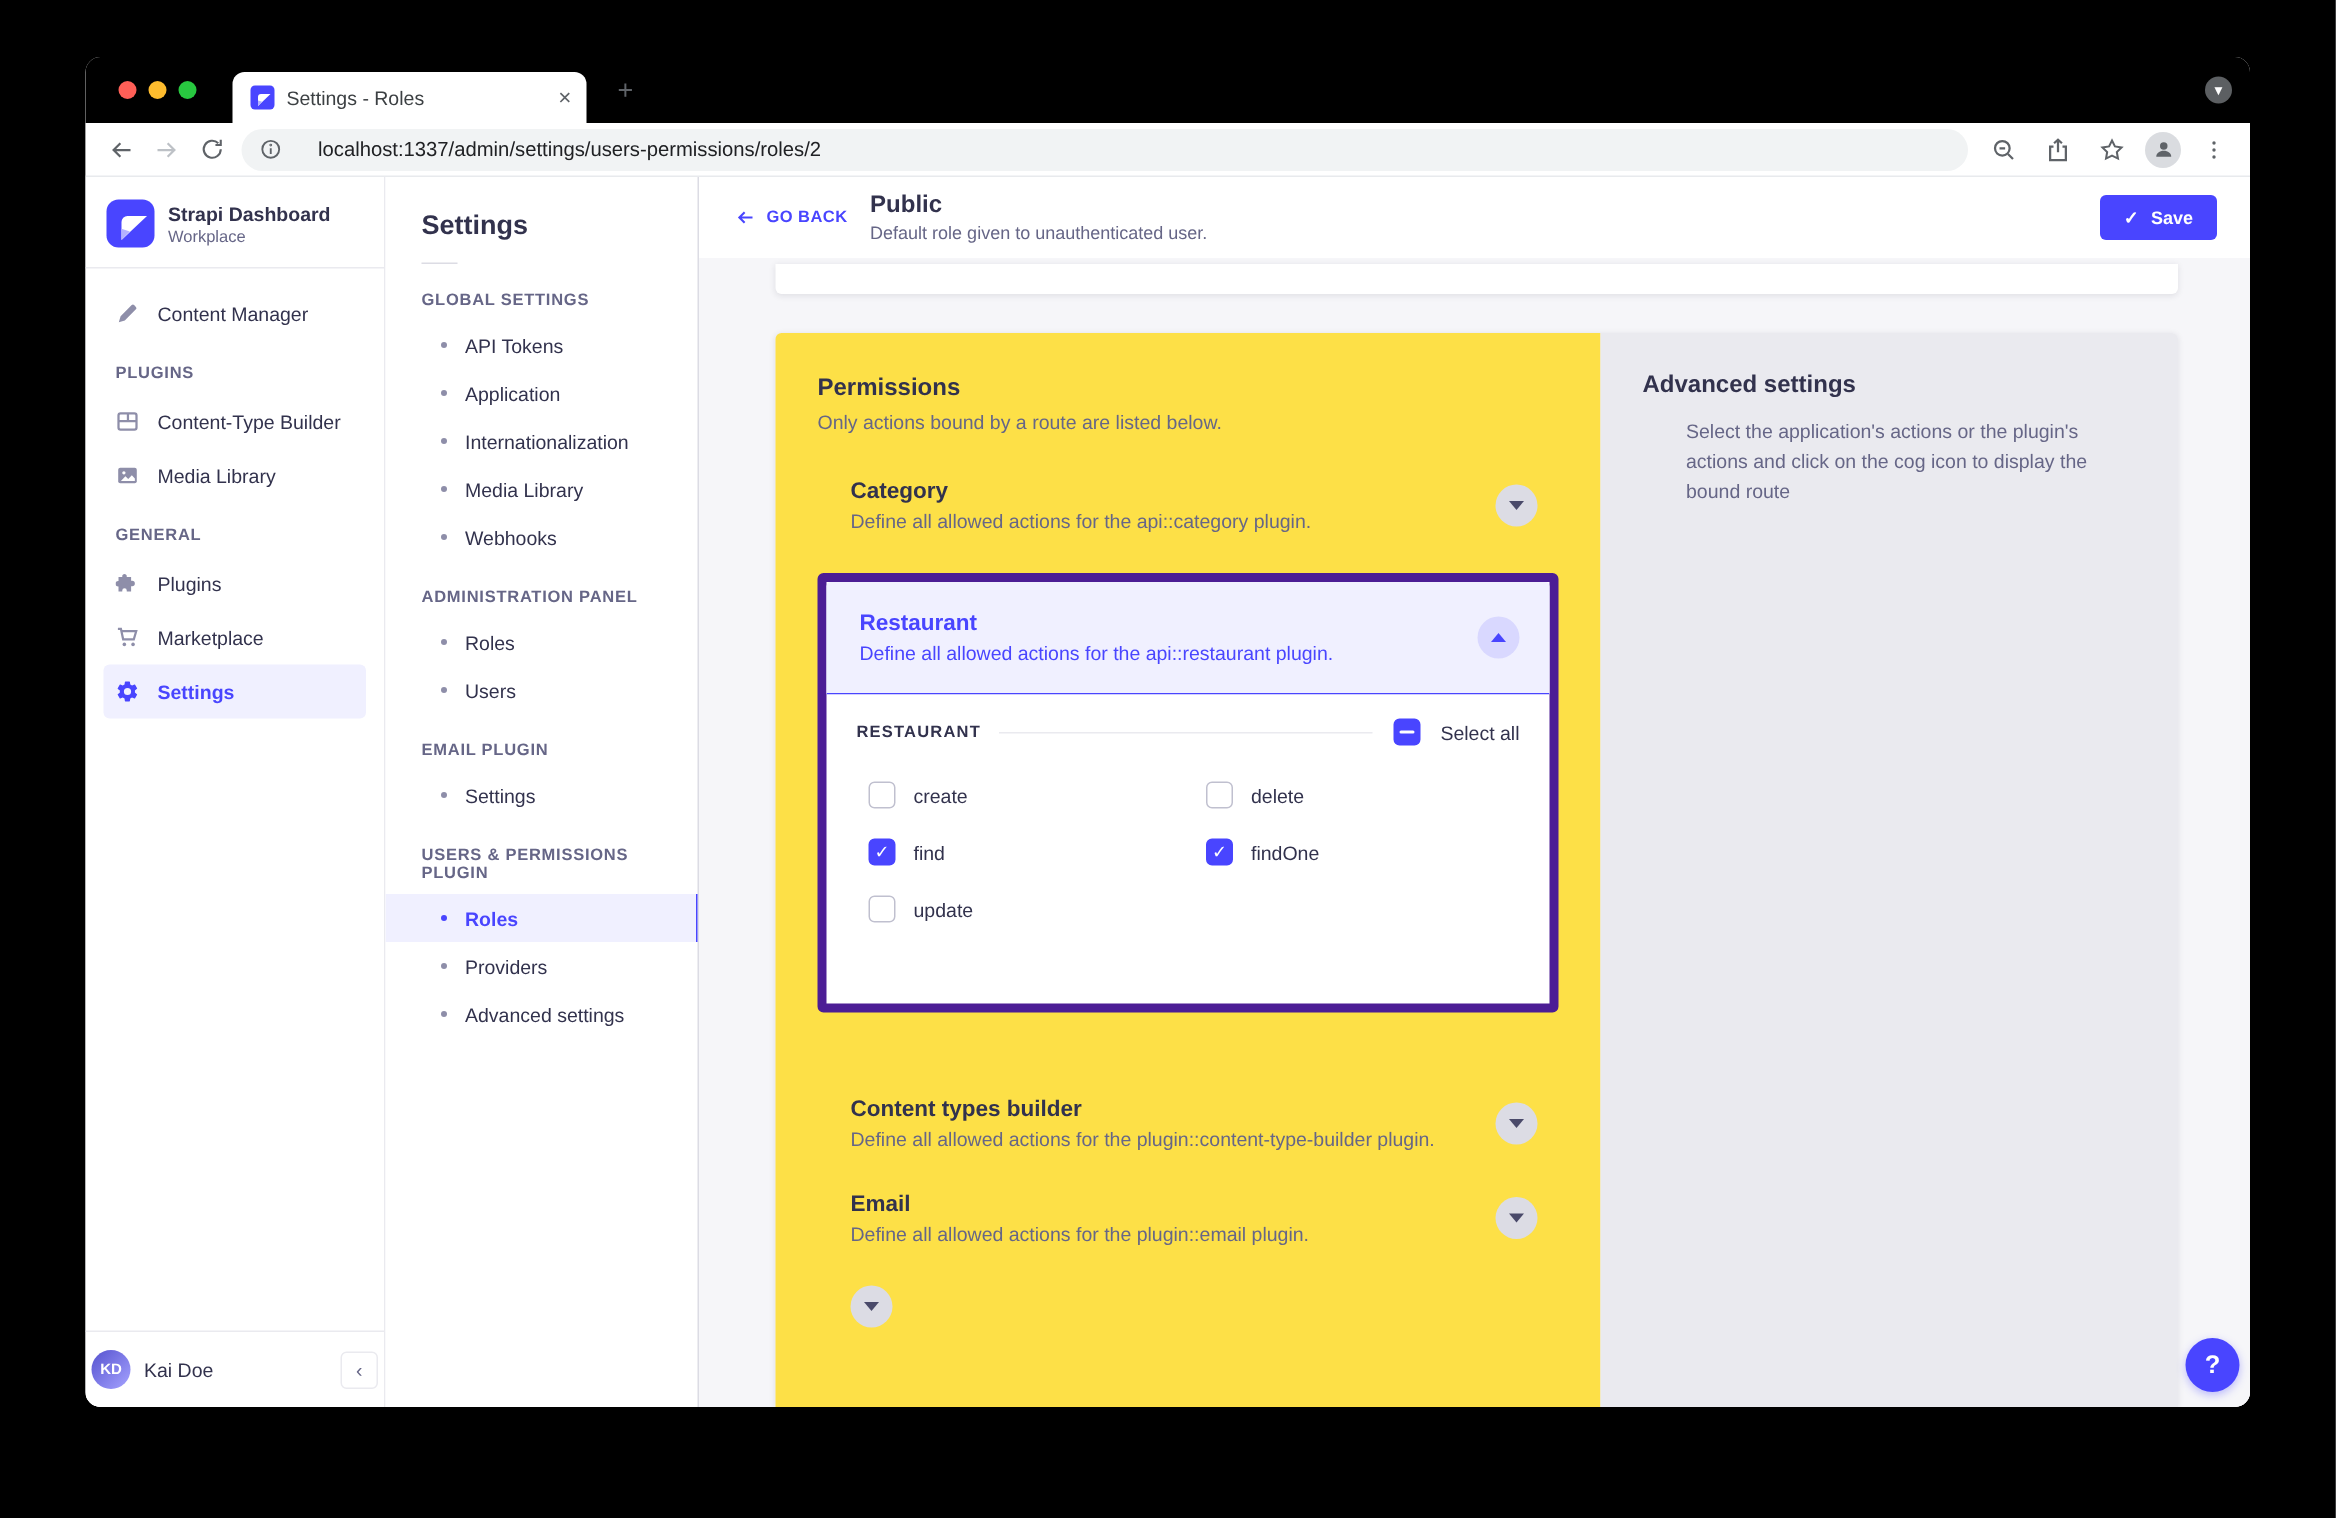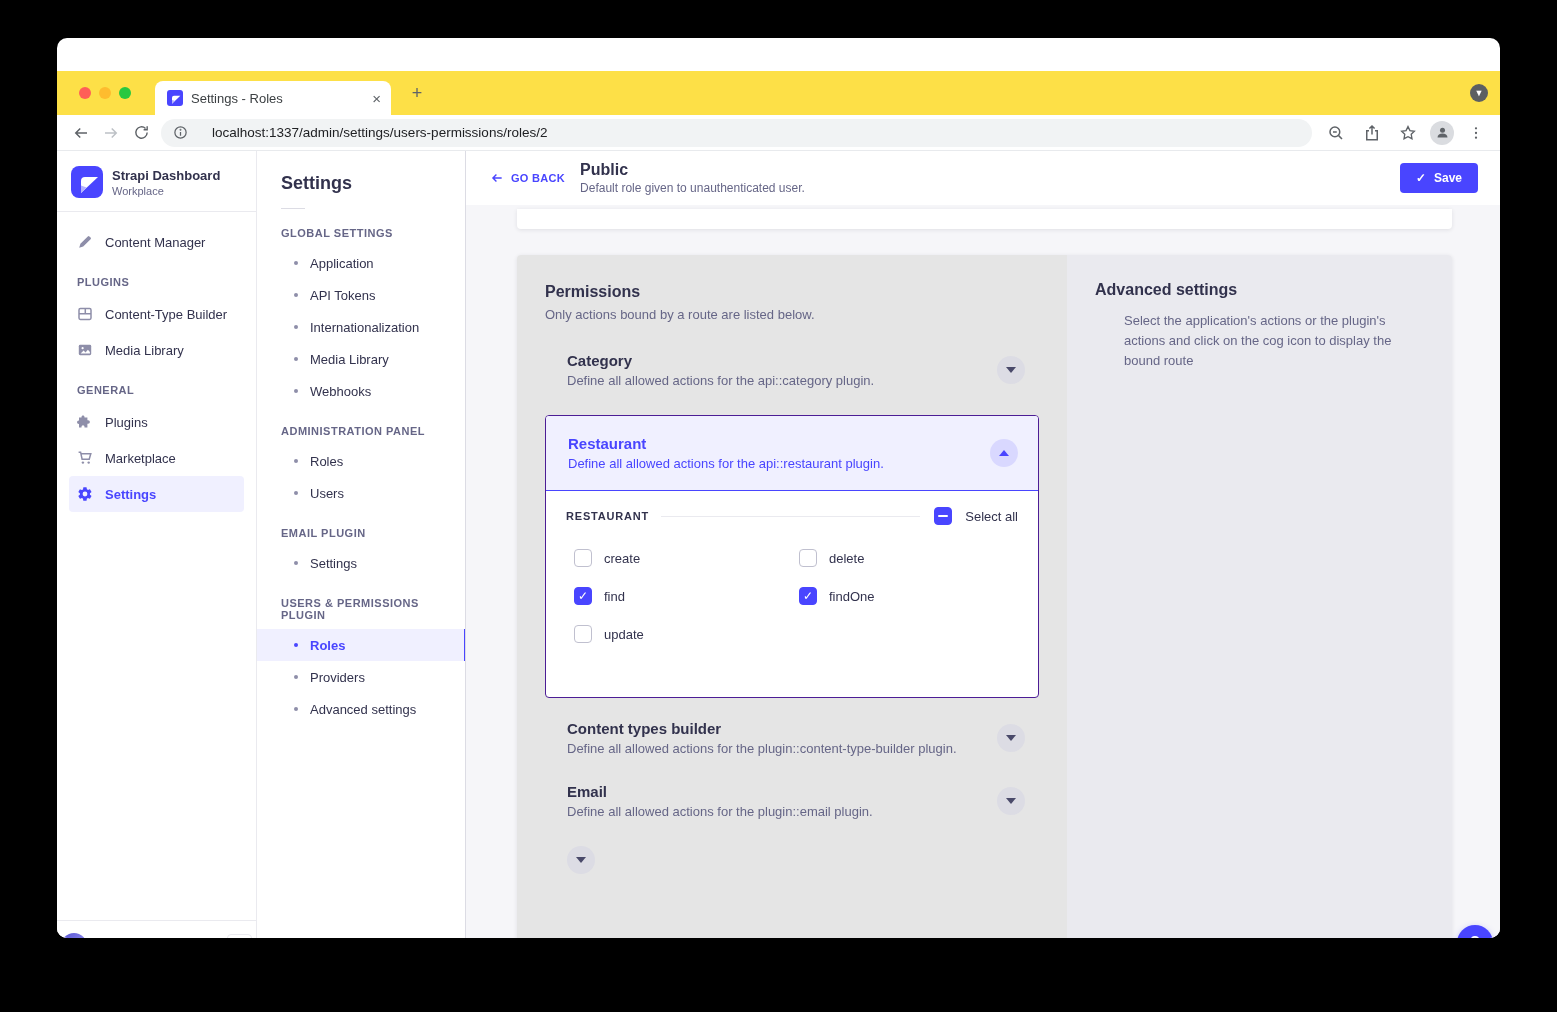--- a/index.html
+++ b/index.html
@@ -1,21 +1,21 @@
 <!DOCTYPE html>
 <html><head>
 <meta charset="utf-8">
 <style>
   * { margin:0; padding:0; box-sizing:border-box; }
   html,body { width:1557px; height:1012px; background:#000; font-family:"Liberation Sans", sans-serif; overflow:hidden; }
 
   .window { position:absolute; left:57px; top:38px; width:1443px; height:900px; border-radius:10px; overflow:hidden; background:#fff; box-shadow:0 10px 40px rgba(0,0,0,.6); }
 
   
-  .tabstrip { height:44px; background:#fde047; position:relative;margin-top:33px; }
+  .tabstrip { height:44px; background:#000000; position:relative; }
   .traffic { position:absolute; top:16px; left:22px; display:flex; gap:8px; }
   .dot { width:12px; height:12px; border-radius:50%; }
   .dot.r{background:#ff5f57}.dot.y{background:#febc2e}.dot.g{background:#28c840}
   .tab { position:absolute; left:98px; bottom:0; width:236px; height:34px; background:#fff; border-radius:8px 8px 0 0; display:flex; align-items:center; padding:0 10px 0 12px; gap:8px; }
   .tab-title { flex:1; font-size:13px; color:#3c4043; white-space:nowrap; overflow:hidden; }
   .tab-close { color:#5f6368; font-size:15px; line-height:1; cursor:default; }
   .favicon { width:16px; height:16px; border-radius:3px; background:#4945ff; position:relative; flex:0 0 16px; }
   .favicon svg{position:absolute;inset:0}
   .newtab { position:absolute; left:348px; top:10px; width:24px; height:24px; border-radius:50%; color:#5f6368; font-size:18px; display:grid; place-items:center; }
   .tabsearch { position:absolute; right:12px; top:13px; width:18px; height:18px; border-radius:50%; background:#5c5f62; color:#fff; font-size:9px; display:grid; place-items:center; }
@@ -60,39 +60,39 @@
   
   .main { flex:1; display:flex; flex-direction:column; background:#f6f6f9; overflow:hidden; position:relative; }
   .main-header { height:54px; background:#fff; display:flex; align-items:center; padding:0 22px 0 24px; flex:0 0 54px; }
   .goback { display:flex; align-items:center; gap:7px; color:#4945ff; font-size:11px; font-weight:700; letter-spacing:.3px; margin-right:15px; cursor:default; }
   .role-head .t { font-size:16px; font-weight:700; color:#32324d; }
   .role-head .s { font-size:12px; color:#666687; margin-top:2px; }
   .spacer { flex:1; }
   .save-btn { display:flex; align-items:center; gap:8px; background:#4945ff; color:#fff; font-size:12px; font-weight:600; border:none; border-radius:4px; padding:8px 16px; cursor:default; }
   .card-remnant { margin:4px 48px 0 51px; height:20px; background:#fff; border-radius:0 0 4px 4px; box-shadow:0 1px 4px rgba(33,33,52,.1); flex:0 0 20px; }
   .columns { display:flex; margin:26px 48px 0 51px; flex:1; min-height:0; box-shadow:0 1px 4px rgba(33,33,52,.1); border-radius:4px 4px 0 0; }
-  .perm-panel { width:550px; background:#e5e5e5; border-radius:4px 0 0 0; padding:28px 28px 0; overflow:hidden; }
+  .perm-panel { width:550px; background:#fde047; border-radius:4px 0 0 0; padding:28px 28px 0; overflow:hidden; }
   .adv-panel { flex:1; background:#eaeaef; border-radius:0 4px 0 0; padding:26px 28px; }
   .adv-title { font-size:16px; font-weight:600; color:#32324d; margin-bottom:12px; }
   .adv-desc { font-size:13px; color:#666687; line-height:1.55; max-width:340px;margin-left:29px; }
 
   .perm-title { font-size:16px; font-weight:600; color:#32324d; }
   .perm-sub { font-size:13px; color:#666687; margin:6px 0 30px; }
 
   .acc { display:flex; align-items:center; padding-left:22px; margin-bottom:27px; }
   .acc-text { flex:1; }
   .acc-name { font-size:15px; font-weight:600; color:#32324d; }
   .acc-desc { font-size:13px; color:#666687; margin-top:4px; }
   .caret-btn { width:28px; height:28px; border-radius:50%; border:none; background:#dcdce4; display:grid; place-items:center; margin-right:14px; flex:0 0 28px; cursor:default; }
   .caret { width:0; height:0; border-left:5px solid transparent; border-right:5px solid transparent; }
   .caret.down { border-top:6px solid #4a4a6a; }
   .caret.up { border-bottom:6px solid #4945ff; }
   .caret-btn.purple { background:#d9d8ff; }
 
-  .acc-expanded { border:1px solid #4c1d95; border-radius:4px; margin-bottom:22px; background:#fff; }
+  .acc-expanded { border:6px solid #4c1d95; border-radius:4px; margin-bottom:56px; background:#fff; }
   .acc-exp-head { background:#f0f0ff; border-bottom:1px solid #4945ff; border-radius:3px 3px 0 0; display:flex; align-items:center; padding:19px 20px 19px 22px; }
   .acc-exp-head .acc-name, .acc-exp-head .acc-desc { color:#4945ff; }
   .acc-exp-head .caret-btn { margin-right:0; }
   .acc-body { padding:16px 20px 54px; }
   .group-row { display:flex; align-items:center; margin-bottom:24px; }
   .group-label { font-size:11px; font-weight:700; letter-spacing:.8px; color:#32324d; }
   .group-line { flex:1; height:1px; background:#eaeaef; margin:0 14px 0 12px; }
   .select-all { display:flex; align-items:center; gap:13px; font-size:13px; color:#32324d; }
   .cb { width:18px; height:18px; border-radius:4px; border:1px solid #c0c0cf; background:#fff; display:grid; place-items:center; flex:0 0 18px; cursor:default; }
   .cb.checked { background:#4945ff; border-color:#4945ff; color:#fff; font-size:12px; line-height:1; }
@@ -270,25 +270,25 @@
       </div>
     </div>
 
     <div class="subnav">
       <div class="subnav-title">Settings</div>
       <div class="subnav-divider"></div>
       <div id="subnav-sections">
           <div class="subnav-label">GLOBAL SETTINGS</div>
           <div class="subnav-item">
             <span class="bullet"></span>
+            <span>API Tokens</span>
+          </div>
+          <div class="subnav-item">
+            <span class="bullet"></span>
             <span>Application</span>
-          </div>
-          <div class="subnav-item">
-            <span class="bullet"></span>
-            <span>API Tokens</span>
           </div>
           <div class="subnav-item">
             <span class="bullet"></span>
             <span>Internationalization</span>
           </div>
           <div class="subnav-item">
             <span class="bullet"></span>
             <span>Media Library</span>
           </div>
           <div class="subnav-item">

